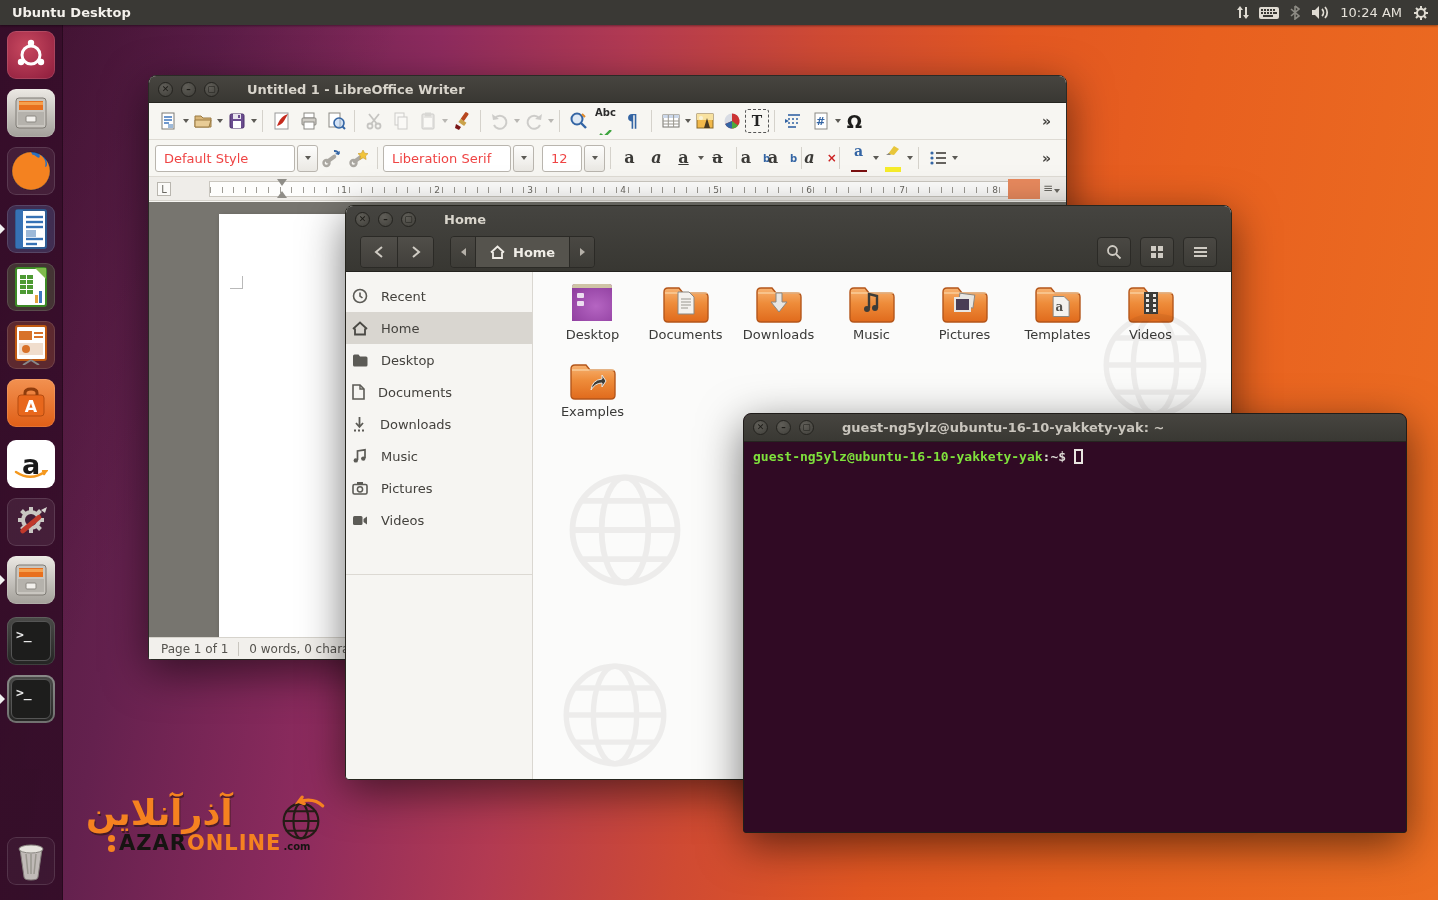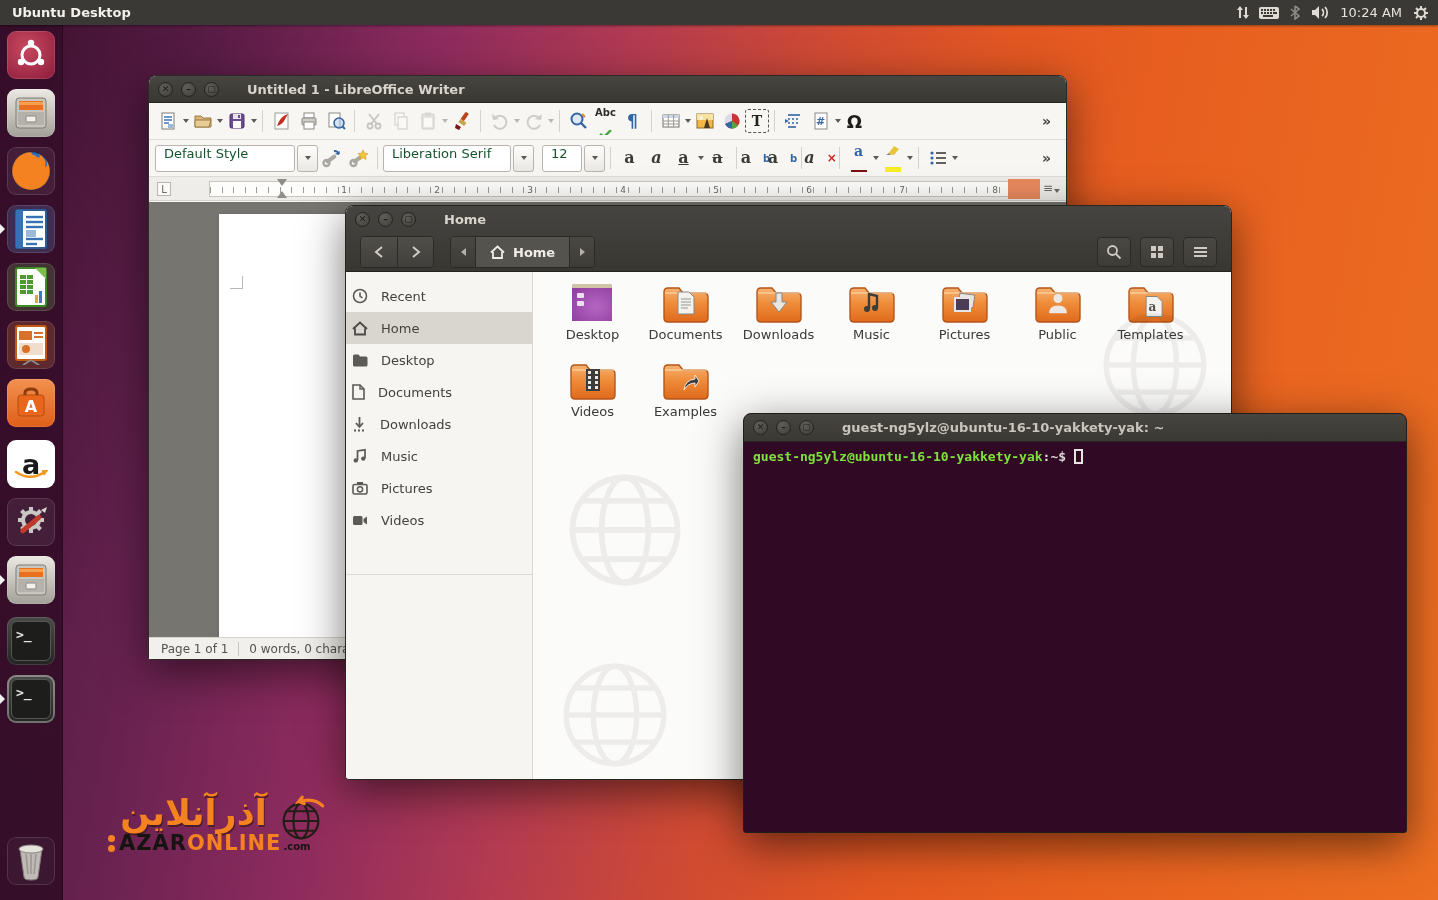--- a/index.html
+++ b/index.html
@@ -35,21 +35,21 @@
     background:radial-gradient(circle at 35% 30%,#605e58,#403f3a); color:#1c1b17;
     font-size:9px; font-weight:bold; line-height:13px; text-align:center; }
   .wtitle { margin-left:28px; font-weight:bold; font-size:13px; color:#d9d5cc; white-space:nowrap; }
   
   #writer { left:148px; top:75px; width:919px; height:585px; z-index:10; background:#f7f6f2; border:1px solid #2b2a26; }
   .wtoolbar { height:37px; background:#f7f6f2; border-bottom:1px solid #dedbd4; display:flex; align-items:center; padding:0 6px; }
   .tbtn { position:relative; width:27px; height:28px; border-radius:3px; display:flex; align-items:center; justify-content:center; flex:none;gap:12px; }
   .tbtn.dis { opacity:.38; filter:grayscale(70%); }
   .caret { width:0; height:0; border-top:4px solid #5c5a55; border-left:3.5px solid transparent; border-right:3.5px solid transparent; margin-left:1px; flex:none; }
   .tsep { width:1px; height:22px; background:#d5d2cb; margin:0 5px; flex:none; }
-  .combo { background:#fff; border:1px solid #b9b5ae; border-radius:3px; height:27px; display:flex; padding:0 8px; font-size:13px; color:#14532d; }
+  .combo { background:#fff; border:1px solid #b9b5ae; border-radius:3px; height:27px; display:flex; align-items:center; padding:0 8px; font-size:13px; color:#ef4444; }
   .dropbtn { width:21px; height:27px; border:1px solid #b9b5ae; border-radius:3px; margin-left:2px; background:linear-gradient(#fdfdfc,#eae8e3); display:flex; align-items:center; justify-content:center; }
   .letter { font-family:"DejaVu Serif",serif; font-size:16px; font-weight:bold; color:#3b3a37; line-height:1; }
   .spellword { font:bold 10px "DejaVu Sans",sans-serif; color:#2c2c2c; }
   #ruler { position:relative; height:24px; background:#efede9; border-bottom:1px solid #d6d3cc; }
   #ruler .strip { position:absolute; left:60px; top:4px; width:800px; height:16px; background:#fdfdfc; border:1px solid #c9c6bf; }
   #ruler .strip .ticks { position:absolute; left:0; top:5px; width:100%; height:6px;
     background-image:repeating-linear-gradient(90deg,#9d9b95 0 1px,transparent 1px 11.6px); }
   #ruler .num { position:absolute; top:3px; font-size:9px; color:#6a6862; transform:translateX(-50%); }
   #ruler .tabsel { position:absolute; left:8px; top:5px; width:14px; height:14px; border:1px solid #b9b6af; background:#fbfaf8; color:#6a6862; font-size:10px; line-height:13px; text-align:center; }
   #ruler .indent { position:absolute; left:128px; top:2px; width:11px; height:19px; }
@@ -94,21 +94,21 @@
   
   #terminal { left:743px; top:413px; width:664px; height:420px; z-index:30; background:#300a24; border:1px solid #201d1a; }
   #terminal .titlebar .wtitle { color:#c9c5bd; }
   #termbody { position:absolute; top:28px; left:0; right:0; bottom:0; background:#300a24; padding:7px 9px;
     font:bold 13px "DejaVu Sans Mono",monospace; border-radius:0 0 3px 3px; }
   .p-user { color:#7fe13c; }
   .p-plain { color:#dcd9d4; }
   .cursor { display:inline-block; width:9px; height:15px; border:2px solid #e8e5e0; margin-left:8px; vertical-align:-3px; }
   
   #wmlogo { position:absolute; left:86px; top:793px; width:215px; z-index:60; }
-  #wmlogo .fa { direction:rtl; text-align:center; font-size:35px; font-weight:bold; color:#f58220;
+  #wmlogo .fa { direction:rtl; text-align:left; font-size:35px; font-weight:bold; color:#f58220;
     text-shadow:1px 2px 0 rgba(40,20,10,.55); letter-spacing:1px; }
   #wmlogo .latin { display:flex; align-items:baseline; margin-top:-2px; margin-left:22px; }
   #wmlogo .dots { display:flex; flex-direction:column; gap:3px; margin-right:4px; align-self:center; }
   #wmlogo .dots i { width:7px; height:7px; border-radius:50%; background:#f58220; }
   #wmlogo .azar { font-weight:800; font-size:21px; color:#161411; letter-spacing:1px; }
   #wmlogo .online { font-weight:800; font-size:21px; color:#f58220; letter-spacing:1px; }
   #wmlogo .tld { font-size:10px; color:#161411; margin-left:2px; font-weight:bold; }
   #wmlogo .globe { position:absolute; right:-26px; top:2px; }
   .wm-faint { position:absolute; z-index:25; opacity:.06; pointer-events:none; }
 </style>
@@ -831,31 +831,20 @@
                     <rect x="6" y="2" width="15" height="13" fill="#e8e6e2" stroke="#8a8781" transform="rotate(8 13 8)"></rect>
                     <rect x="2" y="6" width="15" height="13" fill="#4a3d55" stroke="#e8e6e2" stroke-width="2"></rect>
                   </svg></span>
             </span>
             <span class="flabel">Pictures</span>
           </div>
           <div class="fitem">
             <span class="ficon"><svg width="48" height="42" viewBox="0 0 48 42">
                   <use href="#folder48"></use>
                 </svg>
-              <span class="emb"><svg width="20" height="21">
-                    <circle cx="10" cy="6" r="4.5" fill="#ece9e4"></circle>
-                    <path d="M1 21 q0-8 9-8 t9 8z" fill="#ece9e4"></path>
-                  </svg></span>
-            </span>
-            <span class="flabel">Public</span>
-          </div>
-          <div class="fitem">
-            <span class="ficon"><svg width="48" height="42" viewBox="0 0 48 42">
-                  <use href="#folder48"></use>
-                </svg>
               <span class="emb"><svg width="18" height="22" style="position:absolute;left:0;top:0">
                     <path d="M1 1 h11 l5 5 v15 H1z" fill="#f4f2ee" stroke="#8a8781"></path>
                   </svg><span style="position:relative;font-family:'DejaVu Serif',serif;font-size:12px;font-weight:bold;color:#55534e;padding:4px 0 0 4px;display:inline-block">a</span></span>
             </span>
             <span class="flabel">Templates</span>
           </div>
           <div class="fitem">
             <span class="ficon"><svg width="48" height="42" viewBox="0 0 48 42">
                   <use href="#folder48"></use>
                 </svg>

